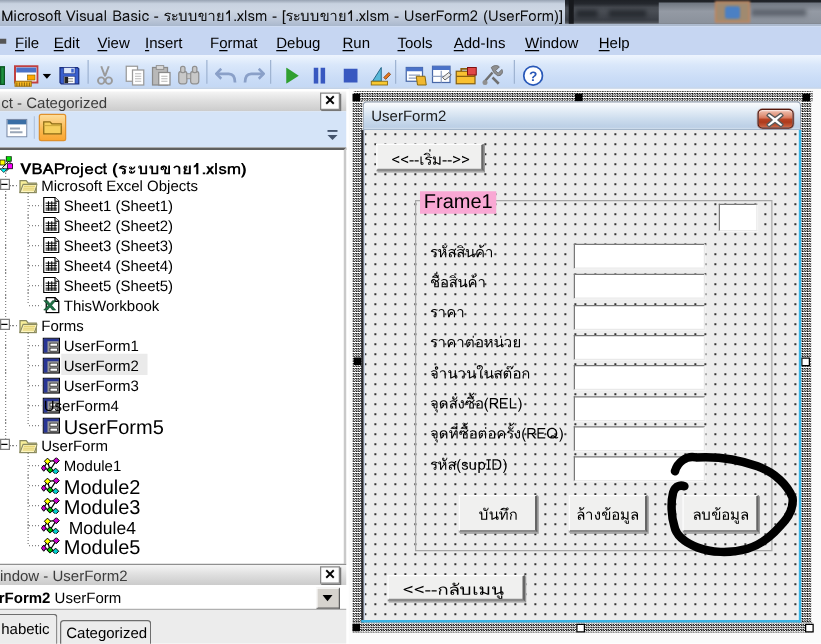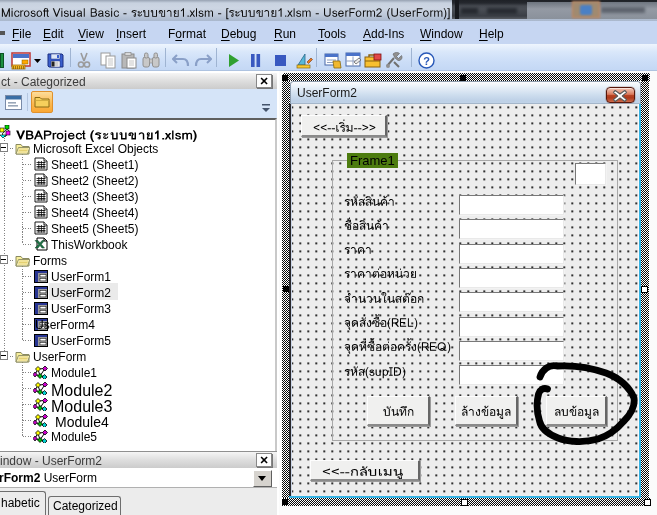--- a/index.html
+++ b/index.html
@@ -286,21 +286,21 @@
 <rect x="6" y="8.5" width="6" height="2.4" fill="#fff" stroke="#000" stroke-width="0.5"></rect>
   </svg>
 <div class="txt" style="left:35px;top:317.5px;font-size:12px">UserForm4</div>
 <svg class="abs" style="left:34px;top:333.5px" width="14" height="13" viewBox="0 0 14 13">
 <rect x="0.5" y="0.5" width="13" height="12" fill="#9a9a9a" stroke="#000"></rect>
 <rect x="1" y="1" width="3" height="11" fill="#283593"></rect>
 <rect x="1" y="1" width="12" height="2" fill="#283593"></rect>
 <rect x="6" y="4.5" width="6" height="2.4" fill="#fff" stroke="#000" stroke-width="0.5"></rect>
 <rect x="6" y="8.5" width="6" height="2.4" fill="#fff" stroke="#000" stroke-width="0.5"></rect>
   </svg>
-<div class="txt" style="left:51px;top:333.5px;font-size:12px">UserForm5</div>
+<div class="txt" style="left:51px;top:333.5px;font-size:16px">UserForm5</div>
 <svg class="abs" style="left:33px;top:365.5px" width="15" height="13" viewBox="0 0 15 13">
 <path d="M5 3 L12 2.5 M5 3 L2 8.5 M5 3 L7 10 M12 2.5 L7 10 M2 8.5 L7 10 M7 10 L11.5 11" stroke="#000" stroke-width="1"></path>
 <path d="M5 0.5 L7.5 3 L5 5.5 L2.5 3 Z" fill="#ffff00" stroke="#000" stroke-width="0.8"></path>
 <path d="M12 0 L14.5 2.5 L12 5 L9.5 2.5 Z" fill="#cc00cc" stroke="#000" stroke-width="0.8"></path>
 <path d="M2 6 L4 8.5 L2 11 L0 8.5 Z" fill="#cc00cc" stroke="#000" stroke-width="0.8"></path>
 <path d="M7 7.5 L9.5 10 L7 12.5 L4.5 10 Z" fill="#00bb00" stroke="#000" stroke-width="0.8"></path>
 <path d="M11.5 8.5 L14 11 L11.5 13.5 L9 11 Z" fill="#00cccc" stroke="#000" stroke-width="0.8"></path>
   </svg>
 <div class="txt" style="left:51px;top:365.5px;font-size:12px">Module1</div>
 <svg class="abs" style="left:33px;top:381.5px" width="15" height="13" viewBox="0 0 15 13">
@@ -331,21 +331,21 @@
   </svg>
 <div class="txt" style="left:55px;top:413.5px;font-size:14px">Module4</div>
 <svg class="abs" style="left:33px;top:429.5px" width="15" height="13" viewBox="0 0 15 13">
 <path d="M5 3 L12 2.5 M5 3 L2 8.5 M5 3 L7 10 M12 2.5 L7 10 M2 8.5 L7 10 M7 10 L11.5 11" stroke="#000" stroke-width="1"></path>
 <path d="M5 0.5 L7.5 3 L5 5.5 L2.5 3 Z" fill="#ffff00" stroke="#000" stroke-width="0.8"></path>
 <path d="M12 0 L14.5 2.5 L12 5 L9.5 2.5 Z" fill="#cc00cc" stroke="#000" stroke-width="0.8"></path>
 <path d="M2 6 L4 8.5 L2 11 L0 8.5 Z" fill="#cc00cc" stroke="#000" stroke-width="0.8"></path>
 <path d="M7 7.5 L9.5 10 L7 12.5 L4.5 10 Z" fill="#00bb00" stroke="#000" stroke-width="0.8"></path>
 <path d="M11.5 8.5 L14 11 L11.5 13.5 L9 11 Z" fill="#00cccc" stroke="#000" stroke-width="0.8"></path>
   </svg>
-<div class="txt" style="left:51px;top:429.5px;font-size:12px">Module5</div>
+<div class="txt" style="left:51px;top:429.5px;font-size:16px">Module5</div>
 <div class="abs" style="left:0;top:451px;width:277px;height:17px;background:linear-gradient(180deg,#f5f5f5 0,#dedede 8px,#c9c9c9 17px);border-top:1px solid #909090"></div>
 <div class="txt" style="left:0;top:454px;color:#3c3c3c">indow - UserForm2</div>
 <div class="abs" style="left:256px;top:453px;width:16px;height:14px;background:#fdfdfd;border:1px solid #888;box-shadow:1px 1px 0 #777;color:#000;font-weight:bold;font-size:11px;text-align:center;line-height:12px">✕</div>
 <div class="abs" style="left:0;top:468px;width:277px;height:20px;background:#fff;border-bottom:1px solid #b0b0b0"></div>
 <div class="txt" style="left:-23px;top:471px"><b>UserForm2</b> UserForm</div>
 <div class="abs" style="left:253px;top:470px;width:19px;height:17px;background:#d6d3ce;border-top:1px solid #fff;border-left:1px solid #fff;border-right:1.6px solid #5f5f5f;border-bottom:1.6px solid #5f5f5f"></div>
 <svg class="abs" style="left:258px;top:476px" width="9" height="6" viewBox="0 0 9 6">
     <path d="M0 0 L8 0 L4 5 Z" fill="#000"></path>
   </svg>
 <div class="abs" style="left:0;top:488px;width:277px;height:27px;background:#ececec"></div>
@@ -375,21 +375,21 @@
 <div class="abs" style="left:292px;top:104px;width:346px;height:392px;background:#ededed;background-image:radial-gradient(circle,#303030 0 0.72px,transparent 0.88px);background-size:8px 8px;background-position:4.3px 7.4px"></div>
 <div class="abs" style="left:289px;top:104px;width:2px;height:394px;background:#2a2a2e"></div>
 <div class="abs" style="left:291px;top:104px;width:1px;height:392px;background:#ccd6e8"></div>
 <div class="abs" style="left:638.5px;top:104px;width:2.2px;height:394px;background:#38b4e4"></div>
 <div class="abs" style="left:289px;top:496px;width:352px;height:2.2px;background:#38b4e4"></div>
 <div class="btn3" style="left:301px;top:115px;width:86px;height:22px"></div>
 <svg style="position:absolute;left:313px;top:118px;overflow:visible" width="63" height="20" viewBox="0 0 62 20" preserveAspectRatio="none">
     <path d="M 0.7 10.0 L 6.3 12.5 L 6.3 11.4 L 1.8 9.5 L 6.3 7.7 L 6.3 6.6 L 0.7 9.1 Z M 0.7 10.0M 7.7 10.0 L 13.3 12.5 L 13.3 11.4 L 8.8 9.5 L 13.3 7.7 L 13.3 6.6 L 7.7 9.1 Z M 7.7 10.0M 14.4 11.2 L 17.6 11.2 L 17.6 10.2 L 14.4 10.2 Z M 14.4 11.2M 18.4 11.2 L 21.6 11.2 L 21.6 10.2 L 18.4 10.2 Z M 18.4 11.2M 23.0 7.1 L 23.0 12.3 C 23.0 13.3 23.4 13.8 24.2 13.8 C 25.0 13.8 25.4 13.4 25.4 12.8 C 25.4 11.9 25.0 11.5 24.4 11.5 C 24.2 11.5 24.0 11.5 23.9 11.6 L 23.9 7.1 Z M 24.3 13.2 C 24.0 13.2 23.9 13.0 23.9 12.6 C 23.9 12.2 24.0 12.0 24.3 12.0 C 24.7 12.0 24.8 12.2 24.8 12.6 C 24.8 13.0 24.7 13.2 24.3 13.2 Z M 24.3 13.2M 28.0 8.7 C 28.3 8.2 28.8 7.9 29.3 7.9 C 30.3 7.9 30.5 8.4 31.5 8.4 C 31.7 8.4 31.8 8.4 31.9 8.4 L 32.1 7.5 C 31.9 7.5 31.8 7.6 31.6 7.6 C 30.9 7.6 30.4 7.1 29.4 7.1 C 27.9 7.1 27.0 7.8 26.6 9.3 C 28.0 9.5 29.0 9.7 29.7 9.9 C 30.1 10.1 30.2 10.4 30.2 10.7 L 30.2 11.7 C 30.1 11.6 30.0 11.5 29.8 11.5 C 29.2 11.5 28.9 12.1 28.9 12.7 C 28.9 13.5 29.3 13.8 30.0 13.8 C 30.9 13.8 31.2 13.3 31.2 12.0 L 31.2 10.4 C 31.2 9.5 30.0 9.1 28.0 8.7 Z M 29.9 13.1 C 29.7 13.1 29.5 12.9 29.5 12.6 C 29.5 12.3 29.7 12.2 30.0 12.2 C 30.3 12.2 30.5 12.4 30.5 12.6 C 30.5 13.0 30.3 13.1 29.9 13.1 Z M 29.9 13.1M 25.4 6.0 C 25.9 6.0 29.0 6.2 30.9 6.6 C 30.7 5.2 29.8 4.1 28.1 4.1 C 26.8 4.1 25.8 5.1 25.4 6.0 Z M 29.9 5.8 C 29.6 5.8 27.5 5.5 26.7 5.5 C 27.1 5.1 27.6 4.8 28.2 4.8 C 29.1 4.8 29.5 5.2 29.9 5.8 Z M 29.9 5.8M 30.0 1.4 L 30.0 3.1 L 30.9 3.1 L 30.9 1.4 Z M 30.0 1.4M 34.2 11.2 C 33.4 11.2 33.0 11.6 33.0 12.6 C 33.0 13.4 33.4 13.8 34.2 13.8 C 34.7 13.8 35.1 13.5 35.1 12.9 L 35.1 12.4 L 37.8 13.8 L 38.8 13.8 L 38.8 7.1 L 37.8 7.1 L 37.8 12.8 L 35.1 11.4 L 35.1 8.6 C 35.1 7.6 34.7 7.1 33.9 7.1 C 33.1 7.1 32.7 7.5 32.7 8.2 C 32.7 9.0 33.1 9.5 33.8 9.5 C 34.0 9.5 34.1 9.4 34.2 9.3 Z M 34.2 11.9 L 34.2 12.8 C 34.2 13.0 34.1 13.1 34.0 13.1 C 33.7 13.1 33.6 12.9 33.6 12.6 C 33.6 12.1 33.8 11.9 34.2 11.9 Z M 33.7 8.8 C 33.5 8.8 33.3 8.5 33.3 8.3 C 33.3 8.0 33.5 7.8 33.8 7.8 C 34.1 7.8 34.3 8.0 34.3 8.2 C 34.3 8.6 34.1 8.8 33.7 8.8 Z M 33.7 8.8M 40.4 11.2 L 43.6 11.2 L 43.6 10.2 L 40.4 10.2 Z M 40.4 11.2M 44.4 11.2 L 47.6 11.2 L 47.6 10.2 L 44.4 10.2 Z M 44.4 11.2M 54.3 10.0 L 54.3 9.1 L 48.7 6.6 L 48.7 7.7 L 53.2 9.5 L 48.7 11.4 L 48.7 12.5 Z M 54.3 10.0M 61.3 10.0 L 61.3 9.1 L 55.7 6.6 L 55.7 7.7 L 60.2 9.5 L 55.7 11.4 L 55.7 12.5 Z M 61.3 10.0" fill="#000"></path>
   </svg>
 <div class="abs" style="left:332px;top:160px;width:286px;height:281px;border:1px solid #a8a8a8"></div>
-<div class="txt" style="left:347px;top:153px;font-size:13px;background:#4d7c0f;padding:0 3px">Frame1</div>
+<div class="txt" style="left:336px;top:153px;font-size:16px;background:#f9a8d4;padding:0 3px">Frame1</div>
 <div class="tb" style="left:575px;top:163px;width:31px;height:22px"></div>
 <div class="tb" style="left:459px;top:195.0px;width:105px;height:20px"></div>
 <svg style="position:absolute;left:344px;top:191.5px;overflow:visible" width="51" height="20" viewBox="0 0 51 20" preserveAspectRatio="none">
     <path d="M 2.0 8.7 C 2.3 8.2 2.8 7.9 3.3 7.9 C 4.3 7.9 4.5 8.4 5.5 8.4 C 5.7 8.4 5.8 8.4 5.9 8.4 L 6.1 7.5 C 5.9 7.5 5.8 7.6 5.6 7.6 C 4.9 7.6 4.4 7.1 3.4 7.1 C 1.9 7.1 1.0 7.8 0.6 9.3 C 2.0 9.5 3.0 9.7 3.7 9.9 C 4.1 10.1 4.2 10.4 4.2 10.7 L 4.2 11.7 C 4.1 11.6 4.0 11.5 3.8 11.5 C 3.2 11.5 2.9 12.1 2.9 12.7 C 2.9 13.5 3.3 13.8 4.0 13.8 C 4.9 13.8 5.2 13.3 5.2 12.0 L 5.2 10.4 C 5.2 9.5 4.0 9.1 2.0 8.7 Z M 3.9 13.1 C 3.7 13.1 3.5 12.9 3.5 12.6 C 3.5 12.3 3.7 12.2 4.0 12.2 C 4.3 12.2 4.5 12.4 4.5 12.6 C 4.5 13.0 4.3 13.1 3.9 13.1 Z M 3.9 13.1M 8.9 12.7 L 8.9 8.4 C 8.9 7.5 8.5 7.1 7.7 7.1 C 7.1 7.1 6.6 7.6 6.6 8.2 C 6.6 9.0 7.0 9.4 7.5 9.4 C 7.7 9.4 7.8 9.4 8.0 9.3 L 8.0 13.8 L 9.3 13.8 C 9.5 12.9 9.9 12.1 10.4 11.3 C 10.9 10.5 11.4 10.0 11.7 9.7 C 12.0 9.9 12.1 10.1 12.1 10.3 L 12.1 13.8 L 13.0 13.8 L 13.0 10.2 C 13.0 9.9 12.8 9.5 12.5 9.3 C 12.8 9.1 12.9 8.7 12.9 8.2 C 12.9 7.5 12.5 7.1 11.7 7.1 C 11.0 7.1 10.5 7.5 10.5 8.2 C 10.5 8.8 10.7 9.1 11.1 9.3 C 10.8 9.6 10.4 10.0 9.9 10.6 C 9.5 11.3 9.1 11.9 8.9 12.7 Z M 7.6 8.7 C 7.4 8.7 7.2 8.5 7.2 8.2 C 7.2 7.9 7.4 7.7 7.7 7.7 C 7.9 7.7 8.1 7.9 8.1 8.2 C 8.1 8.6 8.0 8.7 7.6 8.7 Z M 11.7 8.8 C 11.4 8.8 11.2 8.6 11.2 8.3 C 11.2 8.0 11.4 7.8 11.7 7.8 C 12.0 7.8 12.2 8.1 12.2 8.3 C 12.2 8.6 12.0 8.8 11.7 8.8 Z M 11.7 8.8M 11.4 6.7 C 13.0 6.7 13.9 5.8 13.9 4.2 L 13.2 4.2 C 13.2 5.4 12.5 6.0 11.6 6.0 C 11.5 6.0 11.3 5.9 11.1 5.9 C 11.4 5.7 11.5 5.5 11.5 5.2 C 11.5 4.6 11.2 4.2 10.6 4.2 C 9.9 4.2 9.6 4.6 9.6 5.1 C 9.6 6.3 10.6 6.7 11.4 6.7 Z M 10.5 5.6 C 10.2 5.6 10.1 5.4 10.1 5.1 C 10.1 4.8 10.3 4.7 10.6 4.7 C 10.8 4.7 11.0 4.9 11.0 5.1 C 11.0 5.4 10.8 5.6 10.5 5.6 Z M 10.5 5.6M 17.4 9.4 C 16.1 9.4 15.1 10.2 15.1 11.5 L 15.1 12.3 C 15.1 13.6 15.8 13.8 16.3 13.8 C 16.9 13.8 17.5 13.4 17.5 12.7 C 17.5 11.9 17.2 11.4 16.6 11.4 C 16.3 11.4 16.1 11.5 16.0 11.6 L 16.0 11.4 C 16.0 10.8 16.5 10.3 17.4 10.3 C 18.5 10.3 19.2 11.0 19.2 12.2 L 19.2 13.8 L 20.1 13.8 L 20.1 9.6 C 20.1 9.2 20.0 8.7 19.9 8.3 C 20.2 8.2 21.0 7.6 21.1 6.7 L 20.1 6.7 C 20.0 7.1 19.8 7.5 19.4 7.7 C 18.9 7.3 18.2 7.1 17.3 7.1 C 16.4 7.1 15.5 7.5 14.7 8.3 L 15.0 8.9 C 15.8 8.3 16.5 7.9 17.3 7.9 C 18.5 7.9 19.2 8.5 19.2 9.6 L 19.2 10.2 C 19.0 9.9 18.4 9.4 17.4 9.4 Z M 16.4 13.2 C 16.2 13.2 16.0 12.9 16.0 12.7 C 16.0 12.4 16.2 12.2 16.5 12.2 C 16.7 12.2 16.9 12.3 16.9 12.6 C 16.9 13.0 16.8 13.2 16.4 13.2 Z M 16.4 13.2M 24.4 9.4 C 23.1 9.4 22.1 10.2 22.1 11.5 L 22.1 12.3 C 22.1 13.6 22.8 13.8 23.3 13.8 C 23.9 13.8 24.5 13.4 24.5 12.7 C 24.5 11.9 24.2 11.4 23.6 11.4 C 23.3 11.4 23.1 11.5 23.0 11.6 L 23.0 11.4 C 23.0 10.8 23.5 10.3 24.4 10.3 C 25.5 10.3 26.2 11.0 26.2 12.2 L 26.2 13.8 L 27.1 13.8 L 27.1 9.6 C 27.1 9.2 27.0 8.7 26.9 8.3 C 27.2 8.2 28.0 7.6 28.1 6.7 L 27.1 6.7 C 27.0 7.1 26.8 7.5 26.4 7.7 C 25.9 7.3 25.2 7.1 24.3 7.1 C 23.4 7.1 22.5 7.5 21.7 8.3 L 22.0 8.9 C 22.8 8.3 23.5 7.9 24.3 7.9 C 25.5 7.9 26.2 8.5 26.2 9.6 L 26.2 10.2 C 26.0 9.9 25.4 9.4 24.4 9.4 Z M 23.4 13.2 C 23.2 13.2 23.0 12.9 23.0 12.7 C 23.0 12.4 23.2 12.2 23.5 12.2 C 23.7 12.2 23.9 12.3 23.9 12.6 C 23.9 13.0 23.8 13.2 23.4 13.2 Z M 23.4 13.2M 21.4 6.0 C 21.9 6.0 25.0 6.2 26.9 6.6 C 26.7 5.2 25.8 4.1 24.1 4.1 C 22.8 4.1 21.8 5.1 21.4 6.0 Z M 25.9 5.8 C 25.6 5.8 23.5 5.5 22.7 5.5 C 23.1 5.1 23.6 4.8 24.2 4.8 C 25.1 4.8 25.5 5.2 25.9 5.8 Z M 25.9 5.8M 30.1 9.3 L 30.1 13.8 L 31.0 13.8 L 33.8 12.4 C 33.8 13.3 34.0 13.8 34.7 13.8 C 35.5 13.8 35.9 13.5 35.9 12.6 C 35.9 11.6 35.5 11.1 34.7 11.0 L 34.7 7.1 L 33.8 7.1 L 33.8 11.4 L 31.1 12.8 L 31.1 8.6 C 31.1 7.6 30.7 7.1 29.9 7.1 C 29.1 7.1 28.6 7.5 28.6 8.3 C 28.6 9.0 29.1 9.4 29.7 9.4 C 29.9 9.4 30.1 9.4 30.1 9.3 Z M 34.7 11.9 C 34.9 11.9 35.2 12.1 35.2 12.6 C 35.2 13.0 35.1 13.2 34.9 13.2 C 34.8 13.2 34.7 13.0 34.7 12.8 Z M 29.7 8.8 C 29.4 8.8 29.2 8.5 29.2 8.3 C 29.2 7.9 29.4 7.8 29.7 7.8 C 30.0 7.8 30.2 8.0 30.2 8.2 C 30.2 8.6 30.0 8.8 29.7 8.8 Z M 29.7 8.8M 40.2 9.4 C 39.8 9.4 38.6 9.7 38.2 12.3 C 38.0 11.4 37.9 10.7 37.9 10.0 C 37.9 8.7 38.6 7.9 40.0 7.9 C 41.4 7.9 42.1 8.7 42.1 10.0 L 42.1 13.8 L 43.0 13.8 L 43.0 10.0 C 43.0 8.1 42.0 7.1 40.0 7.1 C 38.0 7.1 37.0 8.1 37.0 9.8 C 37.0 11.2 37.4 11.9 37.4 13.1 L 37.4 13.8 L 38.7 13.8 C 38.9 12.8 39.1 11.9 39.5 11.3 C 39.6 11.6 39.9 11.8 40.3 11.8 C 40.8 11.8 41.4 11.4 41.4 10.6 C 41.4 10.0 41.2 9.4 40.2 9.4 Z M 40.3 11.1 C 40.0 11.1 39.8 10.9 39.8 10.6 C 39.8 10.3 40.0 10.1 40.4 10.1 C 40.7 10.1 40.8 10.3 40.8 10.6 C 40.8 10.8 40.7 11.1 40.3 11.1 Z M 40.3 11.1M 40.1 5.0 C 39.9 5.0 39.7 4.8 39.7 4.6 C 39.7 4.4 39.9 4.2 40.1 4.2 C 40.3 4.2 40.5 4.4 40.5 4.6 C 40.5 4.8 40.3 5.0 40.1 5.0 Z M 40.8 5.6 C 41.0 5.4 41.1 5.1 41.1 4.7 C 41.1 4.4 41.0 3.8 40.0 3.8 C 39.6 3.8 39.2 4.1 39.2 4.6 C 39.2 5.3 39.6 5.4 40.0 5.4 C 40.1 5.4 40.2 5.4 40.3 5.3 C 40.3 5.5 40.2 5.9 39.7 6.0 L 39.7 6.5 C 41.8 6.4 43.2 5.2 43.6 3.8 L 42.7 3.8 C 42.6 4.2 42.2 5.1 40.8 5.6 Z M 40.8 5.6M 47.2 7.1 C 46.0 7.1 45.2 7.7 44.8 8.9 L 45.5 9.0 C 45.8 8.3 46.4 7.9 47.2 7.9 C 48.1 7.9 48.7 8.5 48.7 9.5 L 48.7 13.8 L 49.6 13.8 L 49.6 9.4 C 49.6 8.0 48.7 7.1 47.2 7.1 Z M 47.2 7.1" fill="#000"></path>
   </svg>
 <div class="tb" style="left:459px;top:219.3px;width:105px;height:20px"></div>
 <svg style="position:absolute;left:344px;top:215.8px;overflow:visible" width="45" height="20" viewBox="0 0 45 20" preserveAspectRatio="none">
     <path d="M 0.8 9.1 C 0.8 10.1 1.2 10.6 2.0 10.6 C 2.8 10.6 3.1 10.1 3.1 9.3 C 3.1 8.7 2.7 8.4 2.1 8.4 C 2.2 8.1 2.6 7.9 3.0 7.9 C 3.5 7.9 4.0 8.4 4.2 9.2 C 3.7 9.5 3.4 9.9 3.4 10.4 L 3.4 13.8 L 7.1 13.8 L 7.1 10.3 C 7.1 9.7 6.6 9.0 6.0 8.8 C 7.0 8.5 7.6 7.8 7.6 7.0 L 7.6 6.8 L 6.7 6.8 L 6.7 7.0 C 6.7 7.6 6.1 8.1 4.9 8.4 C 4.5 7.5 3.8 7.1 2.9 7.1 C 1.2 7.1 0.8 8.4 0.8 9.1 Z M 4.3 10.4 C 4.3 10.0 4.6 9.6 5.1 9.3 C 5.7 9.5 6.1 10.0 6.1 10.4 L 6.1 12.9 L 4.3 12.9 Z M 2.0 9.9 C 1.7 9.9 1.5 9.7 1.5 9.4 C 1.5 9.1 1.7 9.0 2.0 9.0 C 2.3 9.0 2.5 9.2 2.5 9.4 C 2.5 9.8 2.3 9.9 2.0 9.9 Z M 2.0 9.9M 1.5 6.0 C 2.3 6.0 5.4 6.3 6.9 6.6 L 6.9 6.3 L 6.9 3.7 L 6.0 3.7 L 6.0 4.9 C 5.8 4.7 5.7 4.6 5.6 4.6 L 5.6 3.7 L 4.7 3.7 L 4.7 4.3 C 4.5 4.2 4.4 4.2 4.2 4.2 C 2.6 4.2 1.8 5.3 1.5 6.0 Z M 5.7 5.8 C 5.2 5.6 3.6 5.5 3.0 5.5 C 3.2 5.2 3.6 5.0 4.2 5.0 C 5.1 5.0 5.5 5.4 5.7 5.8 Z M 5.7 5.8M 5.0 1.4 L 5.0 3.1 L 5.9 3.1 L 5.9 1.4 Z M 5.0 1.4M 14.2 9.4 C 14.2 7.8 13.2 7.1 11.3 7.1 C 10.4 7.1 9.5 7.5 8.9 8.3 L 9.3 8.7 C 9.8 8.2 10.5 7.9 11.3 7.9 C 12.4 7.9 13.2 8.5 13.2 9.5 L 13.2 12.9 L 10.2 12.9 L 10.2 11.6 C 10.4 11.7 10.5 11.8 10.7 11.8 C 11.3 11.8 11.7 11.4 11.7 10.7 C 11.7 9.9 11.3 9.4 10.6 9.4 C 9.7 9.4 9.3 10.0 9.3 11.2 L 9.3 13.8 L 14.2 13.8 Z M 10.6 11.1 C 10.3 11.1 10.2 10.8 10.2 10.6 C 10.2 10.3 10.4 10.1 10.7 10.1 C 11.0 10.1 11.1 10.3 11.1 10.6 C 11.1 10.9 11.0 11.1 10.6 11.1 Z M 10.6 11.1M 18.4 9.4 C 17.1 9.4 16.1 10.2 16.1 11.5 L 16.1 12.3 C 16.1 13.6 16.8 13.8 17.3 13.8 C 17.9 13.8 18.5 13.4 18.5 12.7 C 18.5 11.9 18.2 11.4 17.6 11.4 C 17.3 11.4 17.1 11.5 17.0 11.6 L 17.0 11.4 C 17.0 10.8 17.5 10.3 18.4 10.3 C 19.5 10.3 20.2 11.0 20.2 12.2 L 20.2 13.8 L 21.1 13.8 L 21.1 9.6 C 21.1 9.2 21.0 8.7 20.9 8.3 C 21.2 8.2 22.0 7.6 22.1 6.7 L 21.1 6.7 C 21.0 7.1 20.8 7.5 20.4 7.7 C 19.9 7.3 19.2 7.1 18.3 7.1 C 17.4 7.1 16.5 7.5 15.7 8.3 L 16.0 8.9 C 16.8 8.3 17.5 7.9 18.3 7.9 C 19.5 7.9 20.2 8.5 20.2 9.6 L 20.2 10.2 C 20.0 9.9 19.4 9.4 18.4 9.4 Z M 17.4 13.2 C 17.2 13.2 17.0 12.9 17.0 12.7 C 17.0 12.4 17.2 12.2 17.5 12.2 C 17.7 12.2 17.9 12.3 17.9 12.6 C 17.9 13.0 17.8 13.2 17.4 13.2 Z M 17.4 13.2M 15.4 6.0 C 15.9 6.0 19.0 6.2 20.9 6.6 C 20.7 5.2 19.8 4.1 18.1 4.1 C 16.8 4.1 15.8 5.1 15.4 6.0 Z M 19.9 5.8 C 19.6 5.8 17.5 5.5 16.7 5.5 C 17.1 5.1 17.6 4.8 18.2 4.8 C 19.1 4.8 19.5 5.2 19.9 5.8 Z M 19.9 5.8M 24.1 9.3 L 24.1 13.8 L 25.0 13.8 L 27.8 12.4 C 27.8 13.3 28.0 13.8 28.7 13.8 C 29.5 13.8 29.9 13.5 29.9 12.6 C 29.9 11.6 29.5 11.1 28.7 11.0 L 28.7 7.1 L 27.8 7.1 L 27.8 11.4 L 25.1 12.8 L 25.1 8.6 C 25.1 7.6 24.7 7.1 23.9 7.1 C 23.1 7.1 22.6 7.5 22.6 8.3 C 22.6 9.0 23.1 9.4 23.7 9.4 C 23.9 9.4 24.1 9.4 24.1 9.3 Z M 28.7 11.9 C 28.9 11.9 29.2 12.1 29.2 12.6 C 29.2 13.0 29.1 13.2 28.9 13.2 C 28.8 13.2 28.7 13.0 28.7 12.8 Z M 23.7 8.8 C 23.4 8.8 23.2 8.5 23.2 8.3 C 23.2 7.9 23.4 7.8 23.7 7.8 C 24.0 7.8 24.2 8.0 24.2 8.2 C 24.2 8.6 24.0 8.8 23.7 8.8 Z M 23.7 8.8M 34.2 9.4 C 33.8 9.4 32.6 9.7 32.2 12.3 C 32.0 11.4 31.9 10.7 31.9 10.0 C 31.9 8.7 32.6 7.9 34.0 7.9 C 35.4 7.9 36.1 8.7 36.1 10.0 L 36.1 13.8 L 37.0 13.8 L 37.0 10.0 C 37.0 8.1 36.0 7.1 34.0 7.1 C 32.0 7.1 31.0 8.1 31.0 9.8 C 31.0 11.2 31.4 11.9 31.4 13.1 L 31.4 13.8 L 32.7 13.8 C 32.9 12.8 33.1 11.9 33.5 11.3 C 33.6 11.6 33.9 11.8 34.3 11.8 C 34.8 11.8 35.4 11.4 35.4 10.6 C 35.4 10.0 35.2 9.4 34.2 9.4 Z M 34.3 11.1 C 34.0 11.1 33.8 10.9 33.8 10.6 C 33.8 10.3 34.0 10.1 34.4 10.1 C 34.7 10.1 34.8 10.3 34.8 10.6 C 34.8 10.8 34.7 11.1 34.3 11.1 Z M 34.3 11.1M 34.1 5.0 C 33.9 5.0 33.7 4.8 33.7 4.6 C 33.7 4.4 33.9 4.2 34.1 4.2 C 34.3 4.2 34.5 4.4 34.5 4.6 C 34.5 4.8 34.3 5.0 34.1 5.0 Z M 34.8 5.6 C 35.0 5.4 35.1 5.1 35.1 4.7 C 35.1 4.4 35.0 3.8 34.0 3.8 C 33.6 3.8 33.2 4.1 33.2 4.6 C 33.2 5.3 33.6 5.4 34.0 5.4 C 34.1 5.4 34.2 5.4 34.3 5.3 C 34.3 5.5 34.2 5.9 33.7 6.0 L 33.7 6.5 C 35.8 6.4 37.2 5.2 37.6 3.8 L 36.7 3.8 C 36.6 4.2 36.2 5.1 34.8 5.6 Z M 34.8 5.6M 41.2 7.1 C 40.0 7.1 39.2 7.7 38.8 8.9 L 39.5 9.0 C 39.8 8.3 40.4 7.9 41.2 7.9 C 42.1 7.9 42.7 8.5 42.7 9.5 L 42.7 13.8 L 43.6 13.8 L 43.6 9.4 C 43.6 8.0 42.7 7.1 41.2 7.1 Z M 41.2 7.1" fill="#000"></path>
   </svg>
 <div class="tb" style="left:459px;top:243.6px;width:105px;height:20px"></div>

